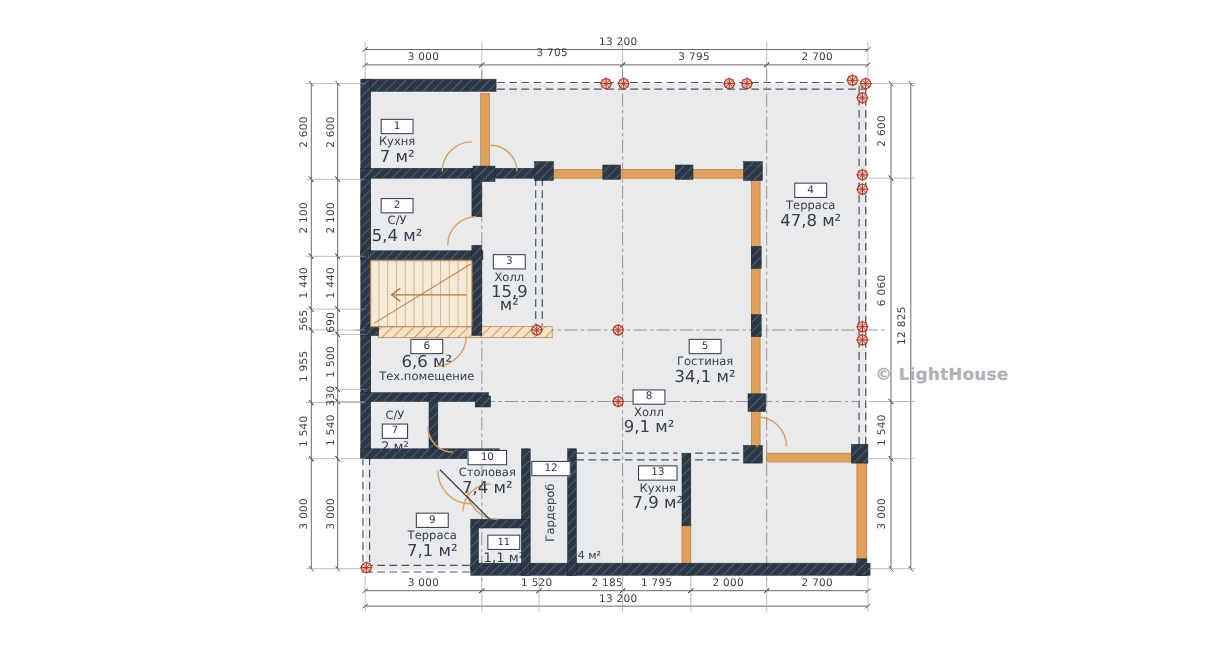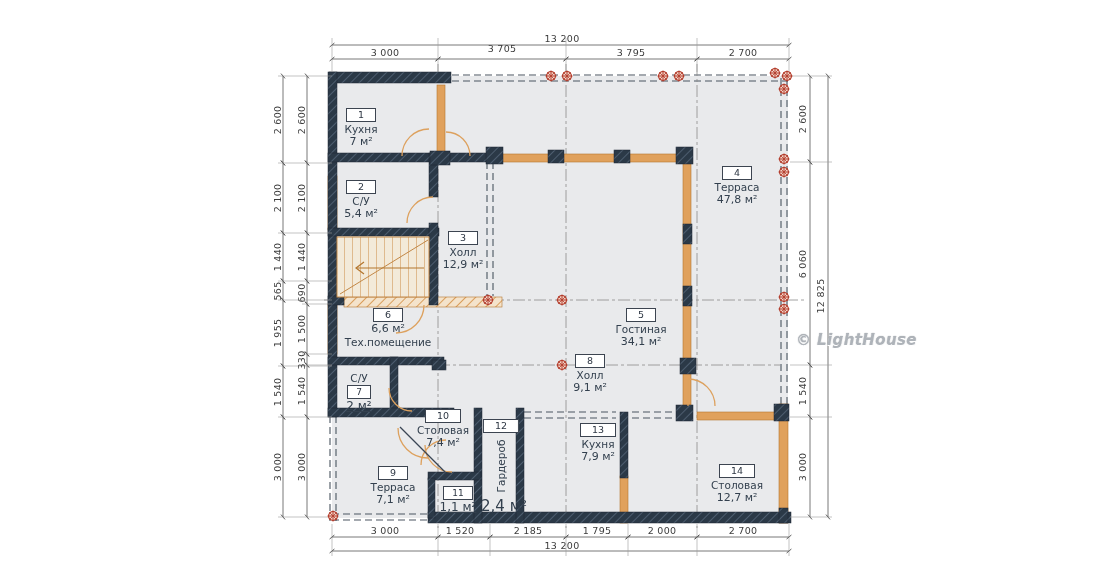--- a/index.html
+++ b/index.html
@@ -9,30 +9,30 @@
   
   .hdim,.vdim{position:absolute;font-size:9.5px;color:#3c3c3c;white-space:nowrap;
               transform:translate(-50%,-50%);letter-spacing:.3px;}
   .vdim{transform:translate(-50%,-50%) rotate(-90deg);}
   
   .room{position:absolute;display:flex;flex-direction:column;align-items:center;gap:1px;
         color:#33404e;text-align:center;}
   .rnum{border:1.2px solid #3c4450;background:#ffffff;font-size:9.5px;line-height:12px;
         padding:0 11px;color:#2d3643;}
   .rname{font-size:10.5px;line-height:12px;}
-  .rarea{font-size:11px;line-height:12px;}
+  .rarea{font-size:15px;line-height:12px;}
   .area-first .rname{order:3}
   .area-first .rarea{order:2}
   .name-first .rname{order:-1}
   .small .rnum{padding:0 8px;font-size:9px;}
   .small .rarea{font-size:12px;text-decoration:underline;}
   .vname{position:absolute;font-size:10.5px;color:#33404e;white-space:nowrap;
          transform:translate(-50%,-50%) rotate(-90deg);}
   .r12num{position:absolute;transform:translate(-50%,-50%);}
-  .r12area{position:absolute;font-size:15px;color:#33404e;transform:translate(-50%,-50%);white-space:nowrap;}
+  .r12area{position:absolute;font-size:10px;color:#33404e;transform:translate(-50%,-50%);white-space:nowrap;margin-left:27px;}
   .watermark{position:absolute;font-size:15px;font-weight:bold;color:#aeb3b9;
              text-shadow:0 1px 0 #fff, 0 0 1px #8a8f94;letter-spacing:.4px;white-space:nowrap;}
 </style>
 </head>
 <body>
 
 <div class="page">
 
 <svg class="drawing" width="1100" height="586" viewBox="0 0 1100 586">
   <defs>
@@ -243,22 +243,22 @@
   </g>
 </svg>
 
 <div class="hdim" style="left:562px;top:38px;">13 200</div>
 <div class="hdim" style="left:385px;top:52px;">3 000</div>
 <div class="hdim" style="left:502px;top:48px;">3 705</div>
 <div class="hdim" style="left:631px;top:52px;">3 795</div>
 <div class="hdim" style="left:743px;top:52px;">2 700</div>
 
 <div class="hdim" style="left:385px;top:530px;">3 000</div>
-<div class="hdim" style="left:460px;top:530px;">1 520</div>
-<div class="hdim" style="left:528px;top:530px;text-align:right;">2 185</div>
+<div class="hdim" style="left:488px;top:530px;">1 520</div>
+<div class="hdim" style="left:552px;top:530px;text-align:right;">2 185</div>
 <div class="hdim" style="left:597px;top:530px;">1 795</div>
 <div class="hdim" style="left:662px;top:530px;text-align:center;">2 000</div>
 <div class="hdim" style="left:743px;top:530px;">2 700</div>
 <div class="hdim" style="left:562px;top:545px;">13 200</div>
 
 <div class="vdim" style="left:277px;top:120px;">2 600</div>
 <div class="vdim" style="left:277px;top:198px;">2 100</div>
 <div class="vdim" style="left:277px;top:257px;">1 440</div>
 <div class="vdim" style="left:277px;top:291px;">565</div>
 <div class="vdim" style="left:277px;top:333px;">1 955</div>
@@ -286,21 +286,21 @@
   <span class="rarea">7 м²</span>
 </div>
 <div class="room" style="left:334px;top:180px;width:54px;">
   <span class="rnum">2</span>
   <span class="rname">С/У</span>
   <span class="rarea">5,4 м²</span>
 </div>
 <div class="room" style="left:436px;top:231px;width:54px;">
   <span class="rnum">3</span>
   <span class="rname">Холл</span>
-  <span class="rarea">12,9 м²</span>
+  <span class="rarea">15,9 м²</span>
 </div>
 <div class="room" style="left:702px;top:166px;width:70px;">
   <span class="rnum">4</span>
   <span class="rname">Терраса</span>
   <span class="rarea">47,8 м²</span>
 </div>
 <div class="room" style="left:605px;top:308px;width:72px;">
   <span class="rnum">5</span>
   <span class="rname">Гостиная</span>
   <span class="rarea">34,1 м²</span>
@@ -337,21 +337,16 @@
 
 <span class="rnum r12num" style="left:501px;top:426px;">12</span>
 <span class="vname" style="left:501px;top:466px;">Гардероб</span>
 <span class="r12area" style="left:504px;top:506px;">2,4 м²</span>
 
 <div class="room" style="left:568px;top:423px;width:60px;justify-content:flex-end;">
   <span class="rnum">13</span>
   <span class="rname">Кухня</span>
   <span class="rarea">7,9 м²</span>
 </div>
-<div class="room" style="left:704px;top:464px;width:66px;">
-  <span class="rnum">14</span>
-  <span class="rname">Столовая</span>
-  <span class="rarea">12,7 м²</span>
-</div>
-
-<div class="watermark" style="left:796px;top:331px;font-style:italic;">© LightHouse</div>
+
+<div class="watermark" style="left:796px;top:331px;">© LightHouse</div>
 
 </div>
 
 </body></html>

